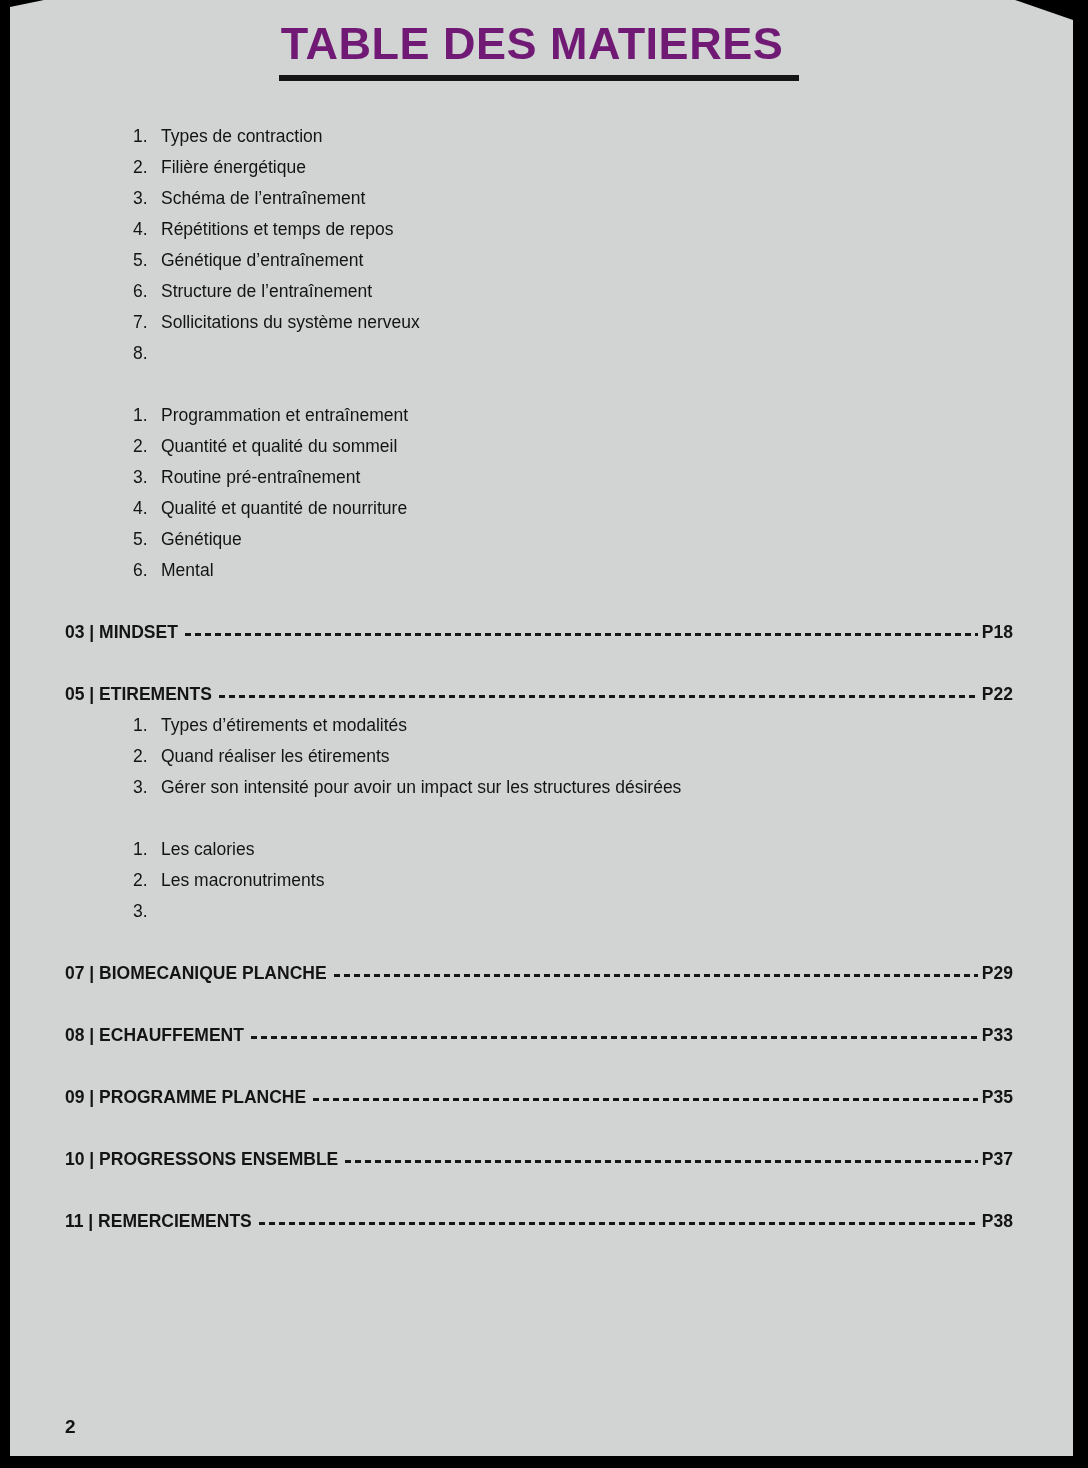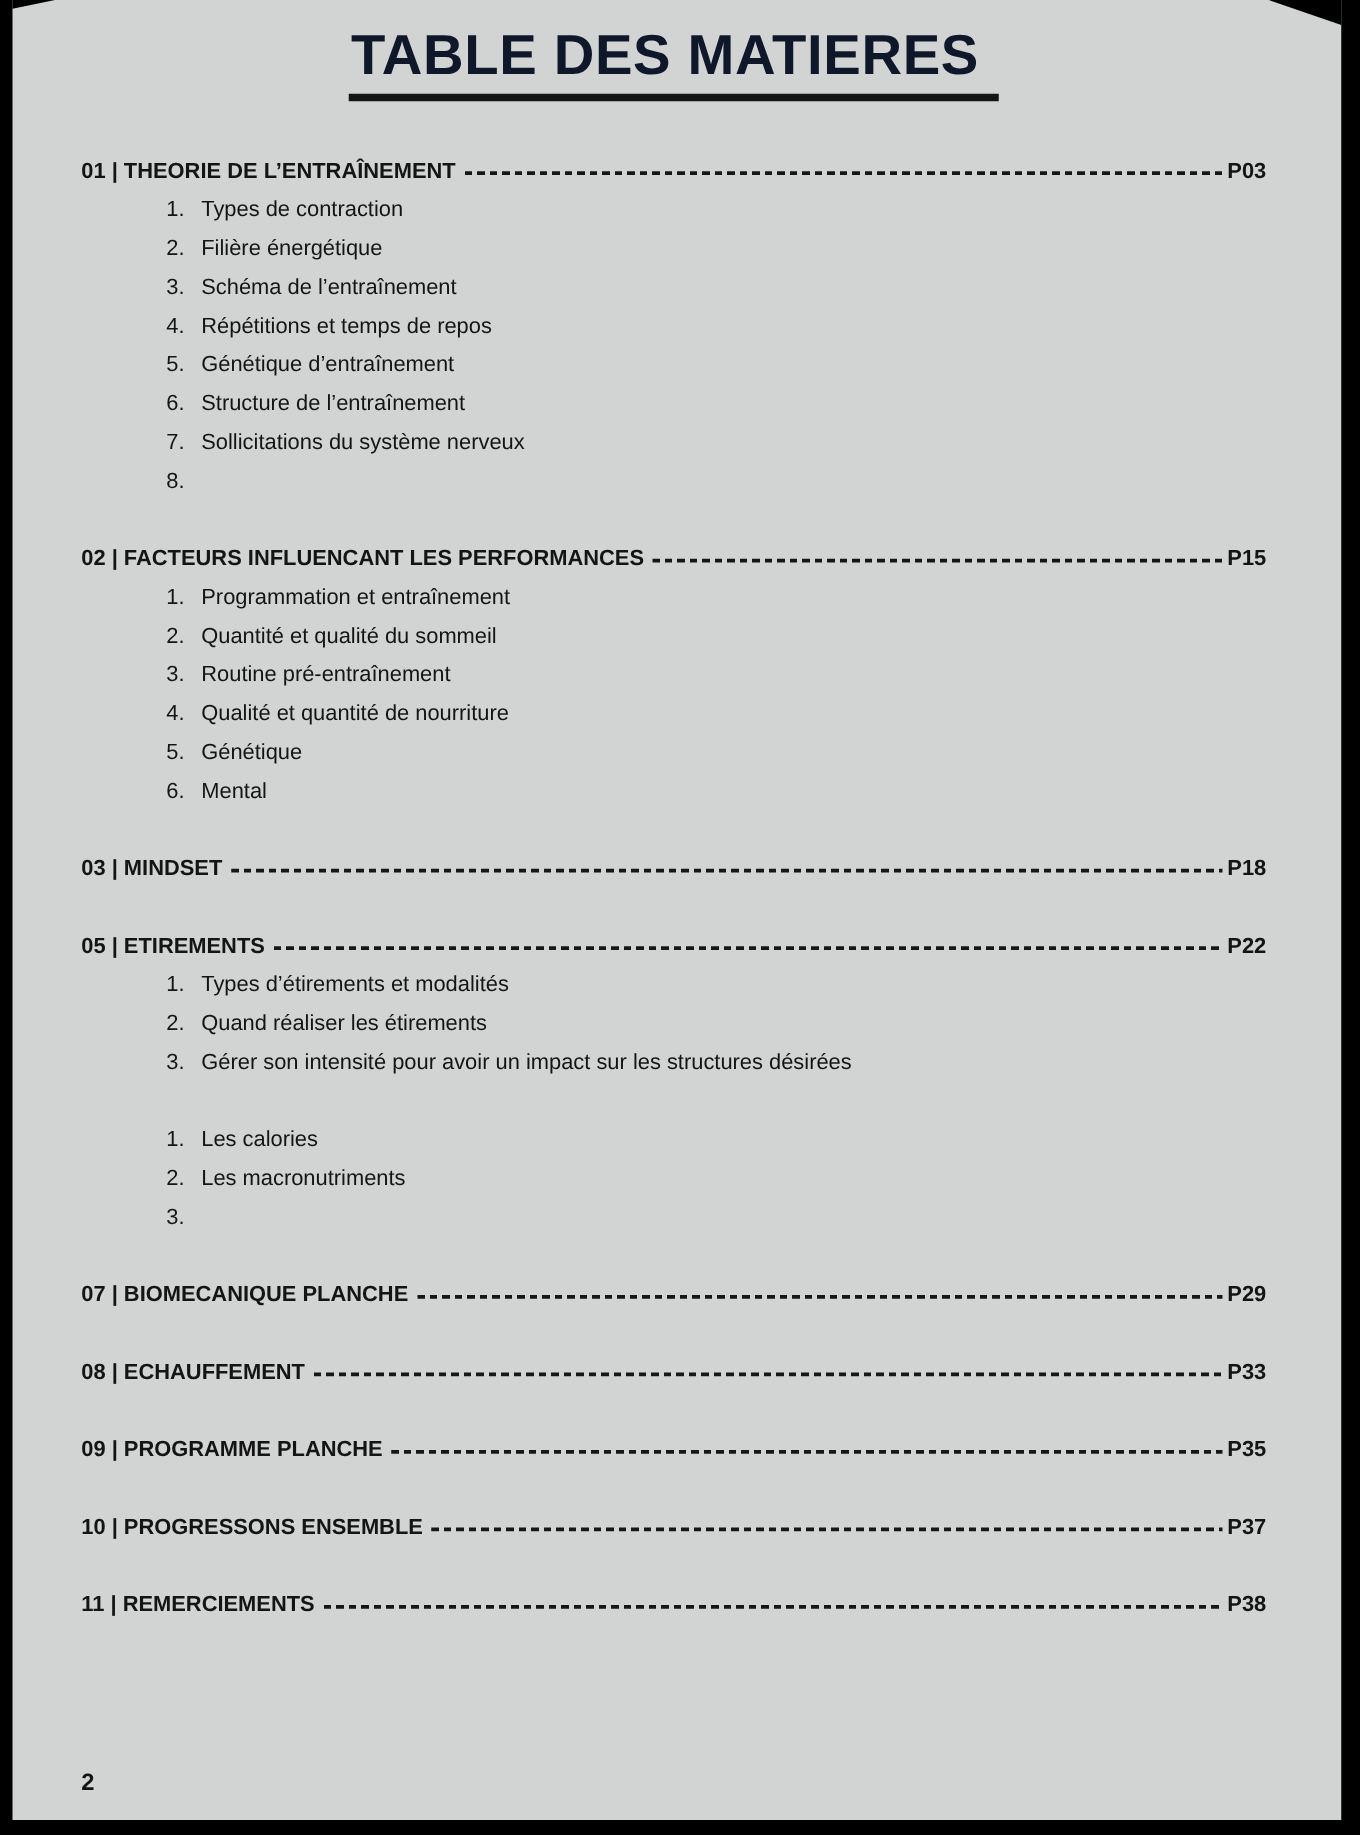--- a/index.html
+++ b/index.html
@@ -35,21 +35,21 @@
   }
   .title-wrap {
     text-align: center;
     margin: 2px 0 40px 0;
   }
   .title {
     display: inline-block;
     font-size: 45px;
     font-weight: bold;
     letter-spacing: 0.5px;
-    color: #0f172a;
+    color: #701a75;
     border-bottom: 6px solid #151515;
     padding: 0 16px 5px 2px;
   }
   .toc { width: 100%; }
   .section { margin-bottom: 31px; }
   .section:last-of-type { margin-bottom: 0; }
   .h-row {
     display: flex;
     align-items: center;
     height: 31px;
@@ -85,25 +85,20 @@
 <div class="page">
   <div class="corner-tl"></div>
   <div class="corner-tr"></div>
 
   <div class="title-wrap">
     <span class="title">TABLE DES MATIERES</span>
   </div>
 
   <div class="toc">
       <div class="section">
-        <div class="h-row">
-          <span class="h-label">01 | THEORIE DE L’ENTRAÎNEMENT</span>
-          <span class="leader"></span>
-          <span class="h-page">P03</span>
-        </div>
         <div class="item">
           <span class="num">1.</span>
           <span class="txt">Types de contraction</span>
         </div>
         <div class="item">
           <span class="num">2.</span>
           <span class="txt">Filière énergétique</span>
         </div>
         <div class="item">
           <span class="num">3.</span>
@@ -123,25 +118,20 @@
         </div>
         <div class="item">
           <span class="num">7.</span>
           <span class="txt">Sollicitations du système nerveux</span>
         </div>
         <div class="item">
           <span class="num">8.</span>
         </div>
       </div>
       <div class="section">
-        <div class="h-row">
-          <span class="h-label">02 | FACTEURS INFLUENCANT LES PERFORMANCES</span>
-          <span class="leader"></span>
-          <span class="h-page">P15</span>
-        </div>
         <div class="item">
           <span class="num">1.</span>
           <span class="txt">Programmation et entraînement</span>
         </div>
         <div class="item">
           <span class="num">2.</span>
           <span class="txt">Quantité et qualité du sommeil</span>
         </div>
         <div class="item">
           <span class="num">3.</span>

